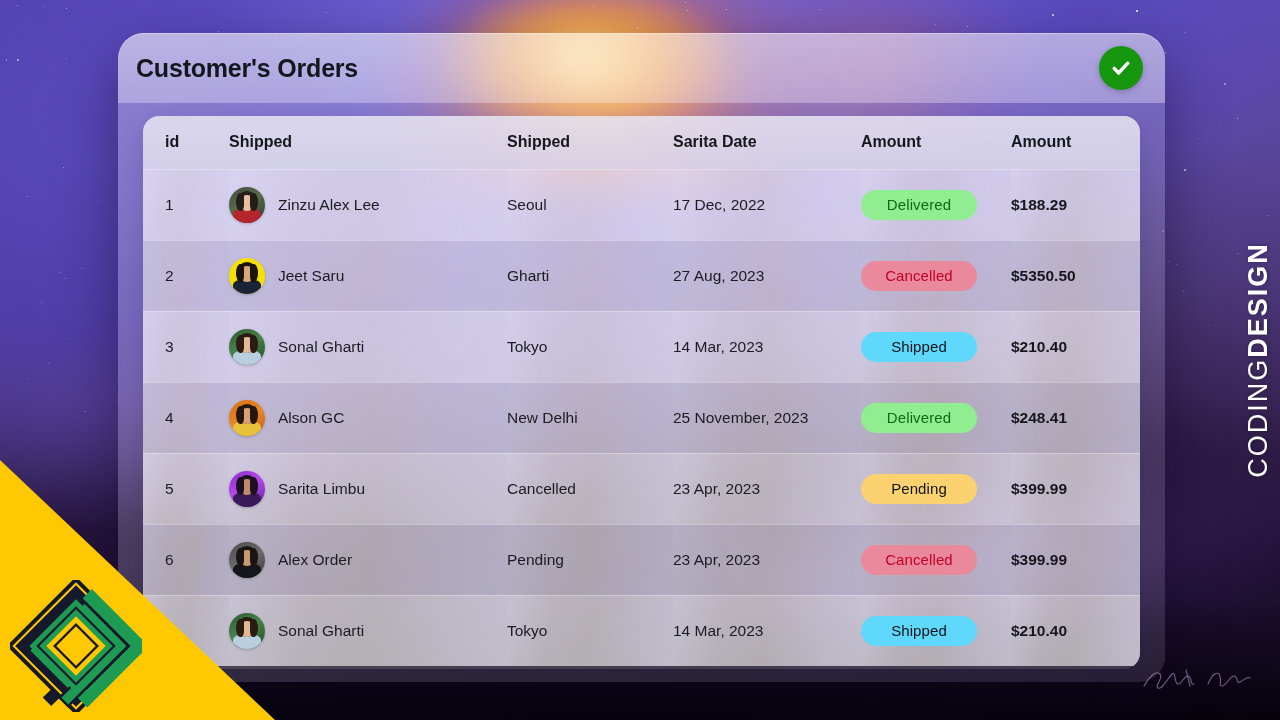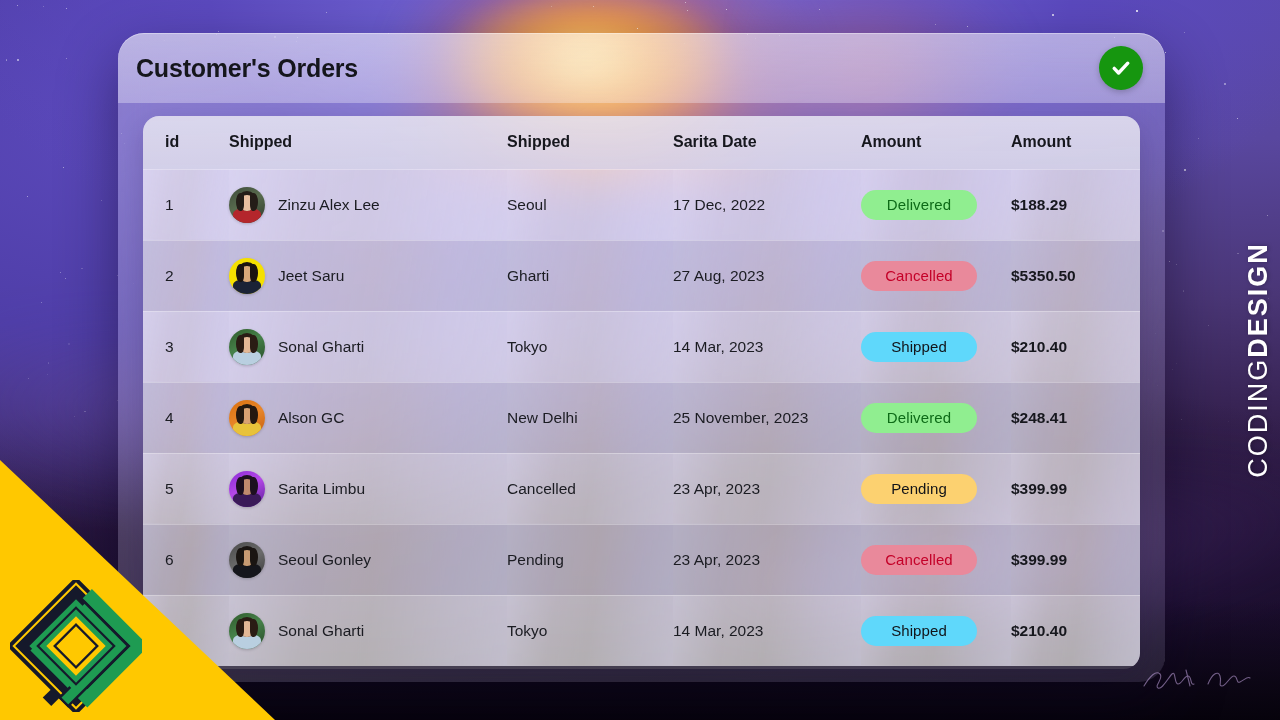--- a/index.html
+++ b/index.html
@@ -489,21 +489,21 @@
             <td class="c-cust">
               <div class="cust-cell">
                 <span class="avatar">
                   <span class="av-bg" style="background:linear-gradient(150deg,#4a4a4a 0%,#6b6b6b 50%,#3a3a3a 100%)"></span>
                   <span class="av-body" style="left:4px;right:4px;bottom:0;height:15px;background:#15161c"></span>
                   <span class="av-hair" style="left:8px;top:4px;width:20px;height:20px;background:#1a1512"></span>
                   <span class="av-face" style="left:11px;top:8px;width:14px;height:16px;background:#c79a72"></span>
                   <span class="av-hair" style="left:7px;top:6px;width:8px;height:18px;border-radius:60% 20% 40% 60%;background:#1a1512"></span>
                   <span class="av-hair" style="right:7px;top:6px;width:8px;height:18px;border-radius:20% 60% 60% 40%;background:#1a1512"></span>
                 </span>
-                <span>Seoul Gonley</span>
+                <span>Alex Order</span>
               </div>
             </td>
             <td class="c-loc">Pending</td>
             <td class="c-date">23 Apr, 2023</td>
             <td class="c-stat"><span class="badge" style="background: rgb(233, 137, 155); color: rgb(196, 0, 40);">Cancelled</span></td>
             <td class="c-amt"><span class="amt">$399.99</span></td>
           </tr>
           <tr class="odd">
             <td class="c-id"></td>
             <td class="c-cust">

